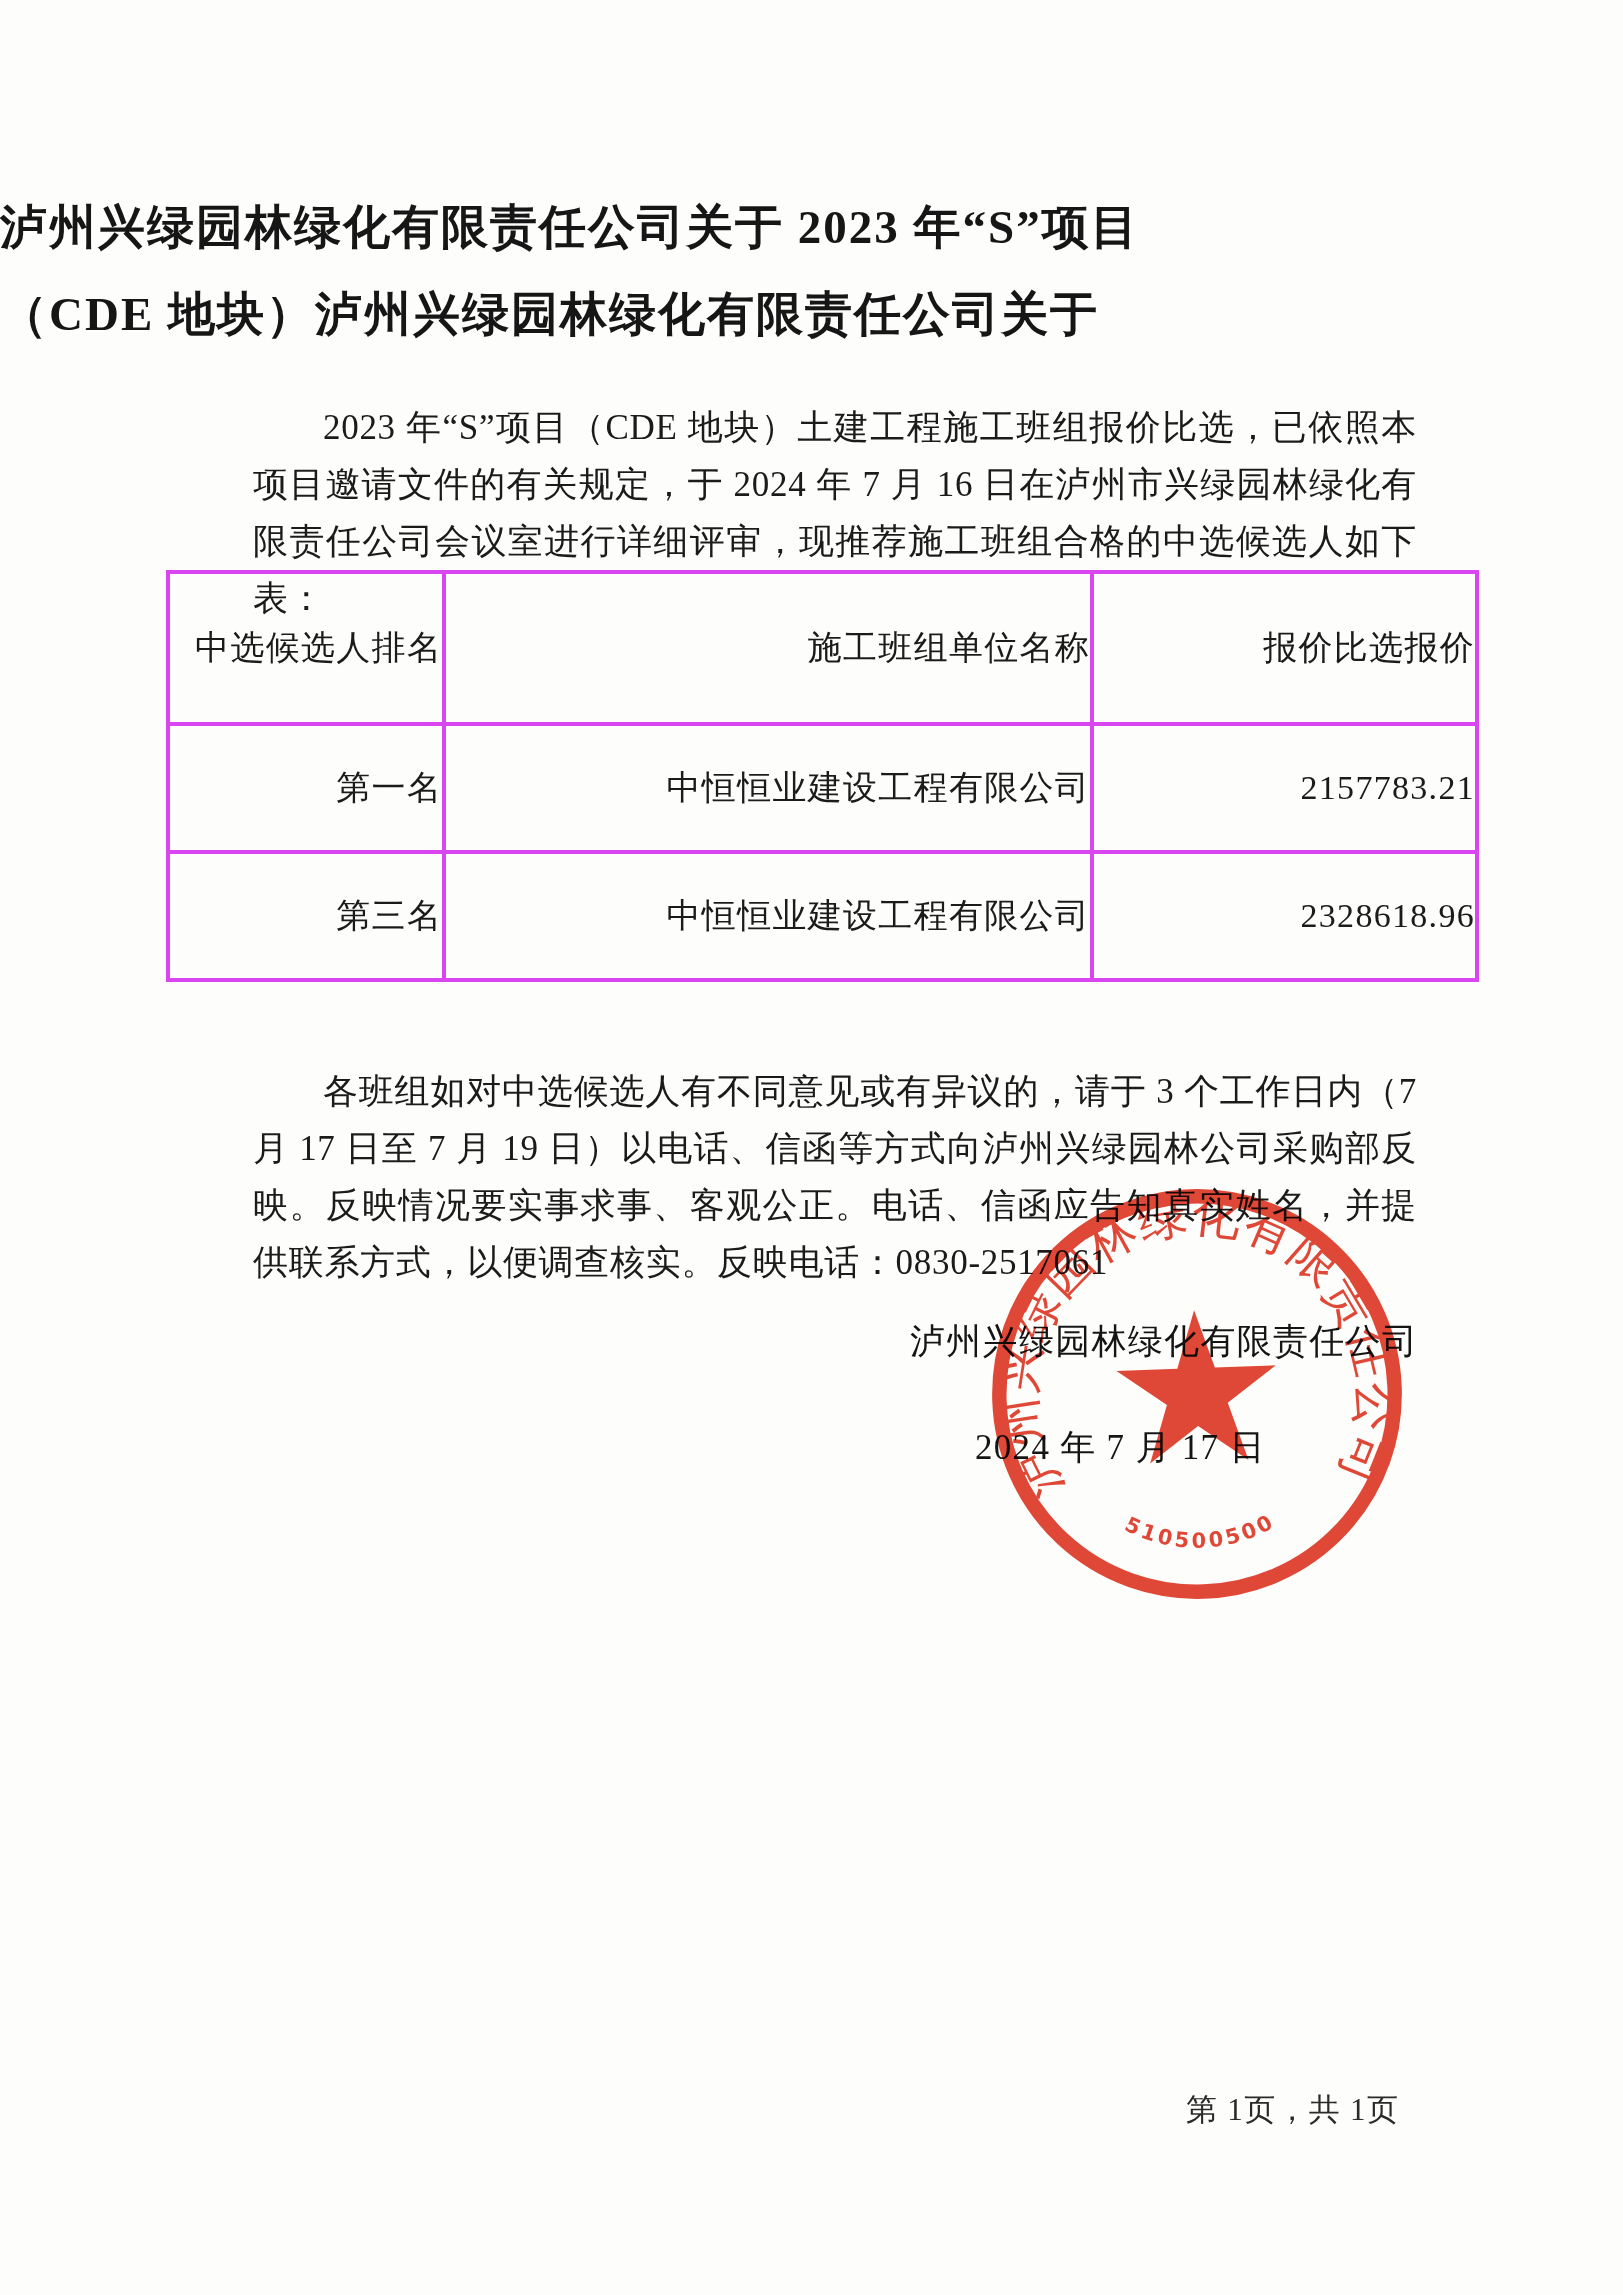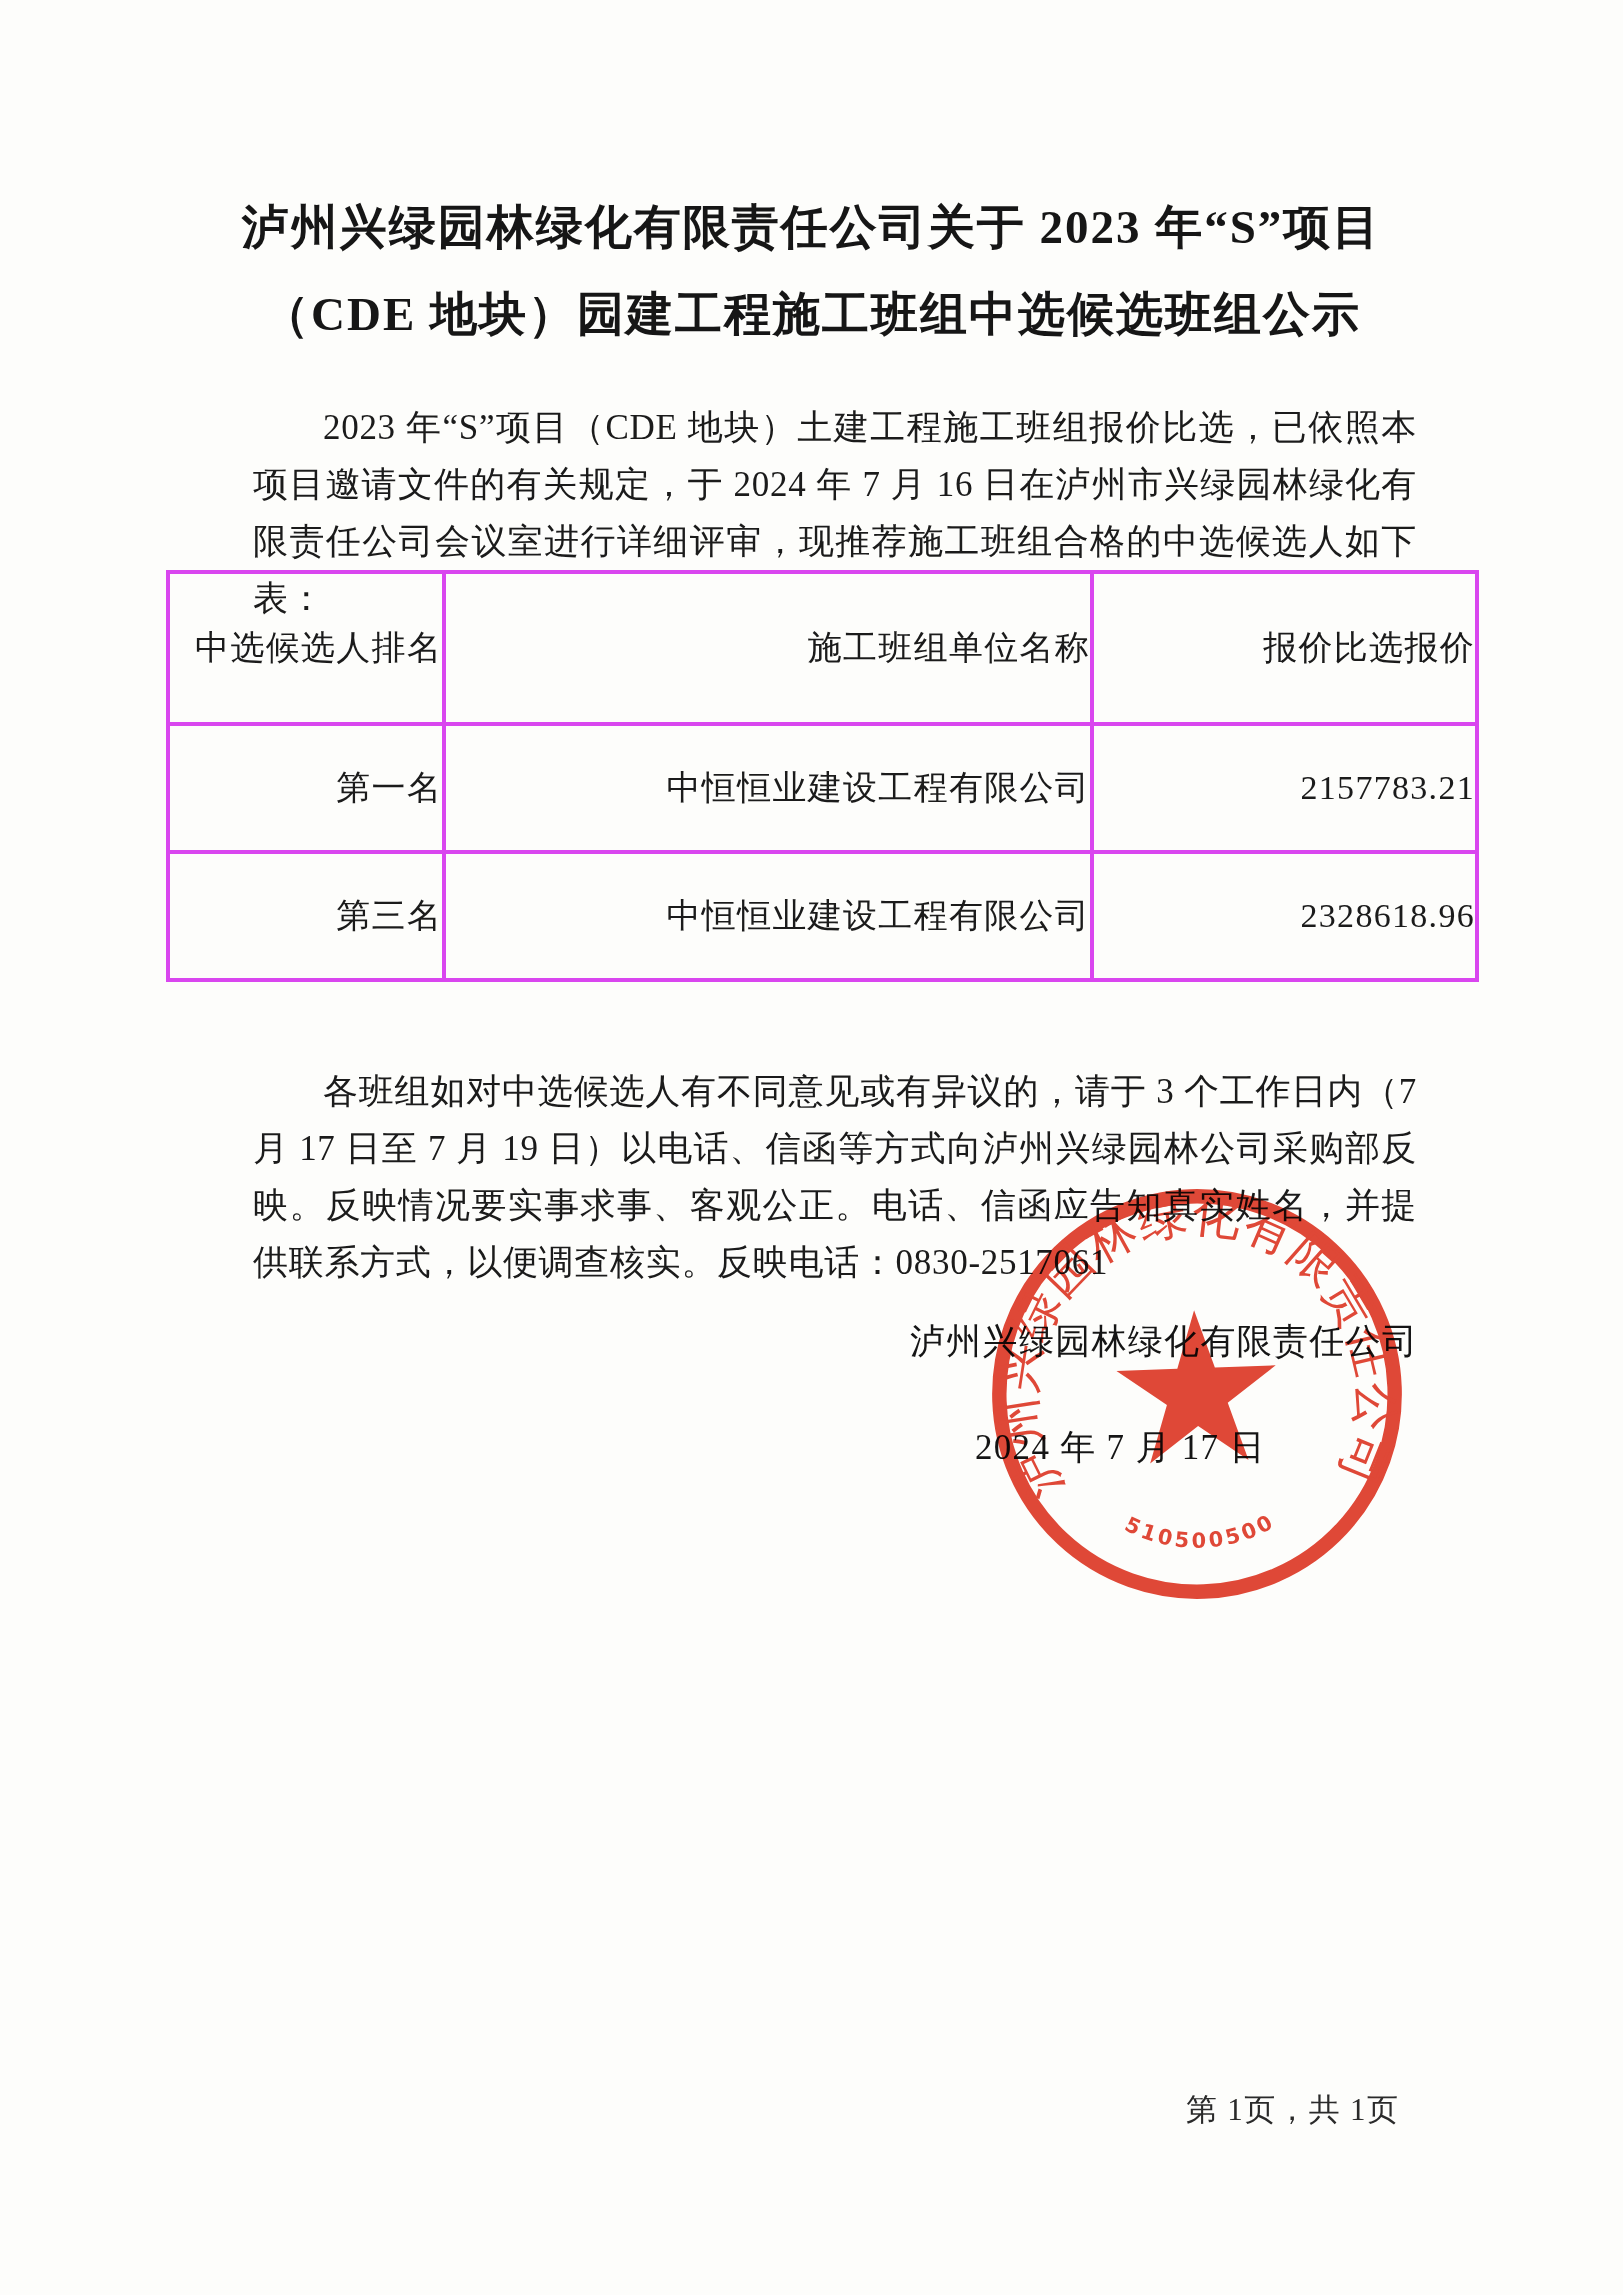--- a/index.html
+++ b/index.html
@@ -6,21 +6,21 @@
   .page{
     position:relative;
     width:1623px;height:2295px;
     background:#fdfdfb;
     overflow:hidden;
     font-family:"Liberation Serif","DejaVu Serif",serif;
     color:#1e1e1e;
   }
   .title{
     position:absolute;left:0;width:1623px;
-    text-align:center;
+    text-align:left;
     font-size:47px;font-weight:bold;
     letter-spacing:2px;
     color:#161616;
     margin:0;
   }
   .title.l1{top:196px;}
   .title.l2{top:283px;}
   .body-par{
     position:absolute;left:245px;width:1164px;
     font-size:35px;line-height:57px;
@@ -75,21 +75,21 @@
     font-size:31px;letter-spacing:1.3px;color:#2a2a2a;
     white-space:nowrap;
   }
 </style>
 </head>
 <body>
 
 <div class="page">
 
   <h1 class="title l1">泸州兴绿园林绿化有限责任公司关于 2023 年“S”项目</h1>
-  <h1 class="title l2">（CDE 地块）园建工程施工班组中选候选班组公示</h1>
+  <h1 class="title l2">（CDE 地块）泸州兴绿园林绿化有限责任公司关于</h1>
 
   <p class="body-par para1">2023 年“S”项目（CDE 地块）土建工程施工班组报价比选，已依照本项目邀请文件的有关规定，于 2024 年 7 月 16 日在泸州市兴绿园林绿化有限责任公司会议室进行详细评审，现推荐施工班组合格的中选候选人如下表：</p>
 
   <table class="bid-table">
     <colgroup>
       <col class="col-rank">
         <col class="col-company">
         <col class="col-price">
     </colgroup>
     <thead>

